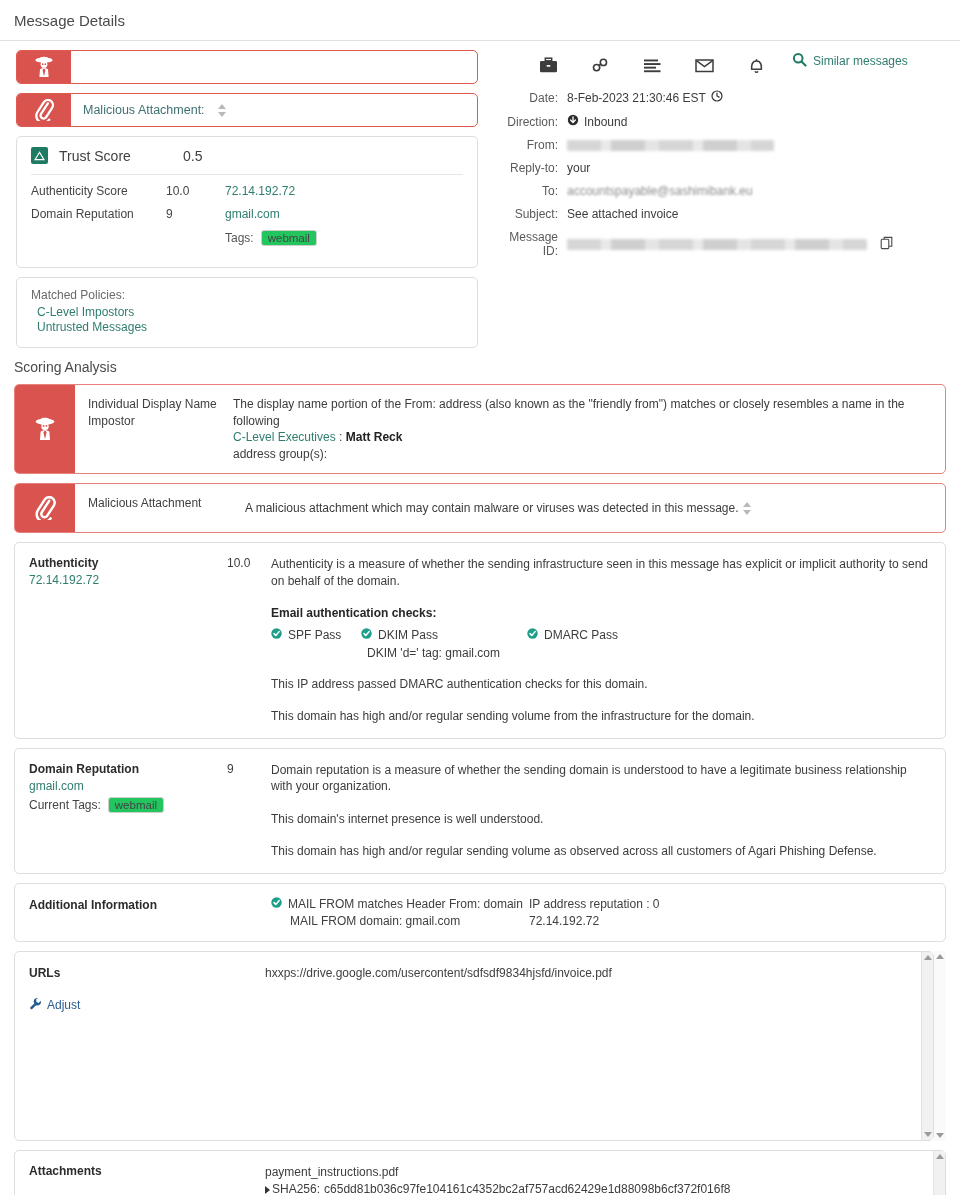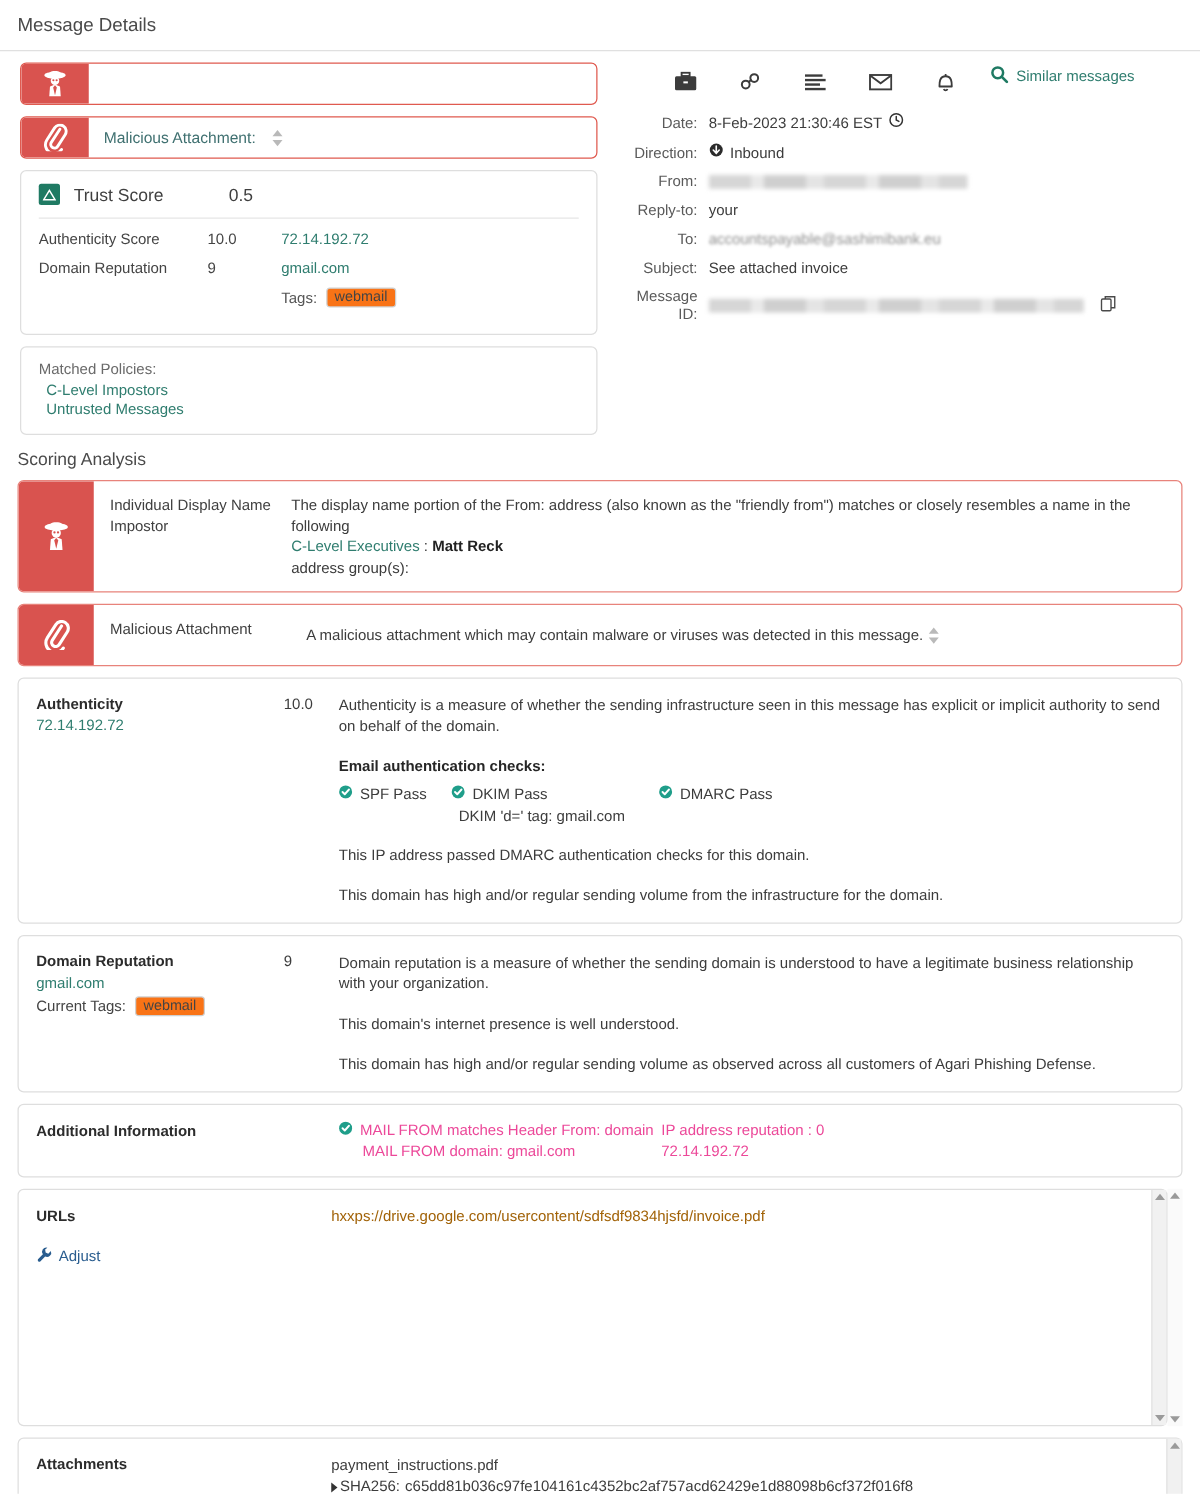--- a/index.html
+++ b/index.html
@@ -72,21 +72,21 @@
   .trust-val { font-size: 14px; color: #3f3f3f; }
   .trust-div { height: 1px; background: #e6e6e6; margin: 0 0 9px 0; }
   .trow { display: flex; font-size: 12px; margin-bottom: 9px; }
   .trow .c1 { width: 135px; color: #444; }
   .trow .c2 { width: 59px; color: #444; }
   .trow .c3 { color: #2f7d6f; }
   .lnk { color: #2f7d6f; text-decoration: none; }
   .tagline { margin-top: 9px; font-size: 12px; color: #555; display: flex; align-items: center; gap: 7px;}
   .tag {
     border: 1px solid #cfcfcf; border-radius: 3px; padding: 1px 6px;
-    font-size: 11.5px; color: #444; background: #f97316;
+    font-size: 11.5px; color: #444; background: #22c55e;
   }
 
   
   .policy-card { margin-top: 9px; padding: 10px 14px 14px 14px; height: 71px; }
   .policy-title { font-size: 12px; color: #6a6a6a; margin-bottom: 3px; }
   .policy-item { font-size: 12px; color: #2f7d6f; padding-left: 6px; line-height: 15px; }
 
   
   .meta-panel { padding-top: 2px; }
   .meta-toolbar { display: flex; align-items: flex-start; gap: 0; padding: 0 0 12px 28px; }
@@ -139,32 +139,32 @@
   .d-body p { margin: 0 0 16px 0; }
   .d-body p:last-child { margin-bottom: 0; }
   .d-head2 { font-weight: bold; color: #262626; margin-bottom: 5px; }
   .checks { display: flex; margin-bottom: 2px; }
   .chk { display: flex; align-items: center; gap: 6px; }
   .chk.c-spf { width: 90px; }
   .chk.c-dkim { width: 166px; }
   .dkimtag { padding-left: 96px; margin-bottom: 14px; }
 
   
-  .addl-body { flex: 1; padding: 13px 16px 13px 0; font-size: 12px; color: #ec4899; display: flex; align-items: center; }
+  .addl-body { flex: 1; padding: 13px 16px 13px 0; font-size: 12px; color: #404040; display: flex; align-items: center; }
   .addl-col1 { width: 258px; }
   .addl-col2 { flex: 1; }
   .addl-line2 { padding-left: 19px; margin-top: 3px; }
 
   
   .scroll-card { position: relative; }
   .urls-card { height: 190px; }
   .urls-left { width: 250px; min-width: 250px; padding: 14px 8px 13px 14px; }
   .urls-title { font-size: 12px; font-weight: bold; color: #2c2c2c; }
   .adjust { display: flex; align-items: center; gap: 5px; margin-top: 17px; font-size: 12px; color: #2a5d8f; }
-  .urls-body { flex: 1; padding: 14px 0 0 0; font-size: 12px; color: #a16207; }
+  .urls-body { flex: 1; padding: 14px 0 0 0; font-size: 12px; color: #404040; }
 
   
   .sbar {
     width: 12px; background: #f1f1f1; border-left: 1px solid #e2e2e2;
     display: flex; flex-direction: column; justify-content: space-between;
     align-items: center; padding: 3px 0;
   }
   .sbar.outerbar { background: #fafafa; border-left: none; }
   .sb-arrow { width:0;height:0;border-left:4px solid transparent;border-right:4px solid transparent; }
   .sb-up { border-bottom: 5px solid #9a9a9a; }

